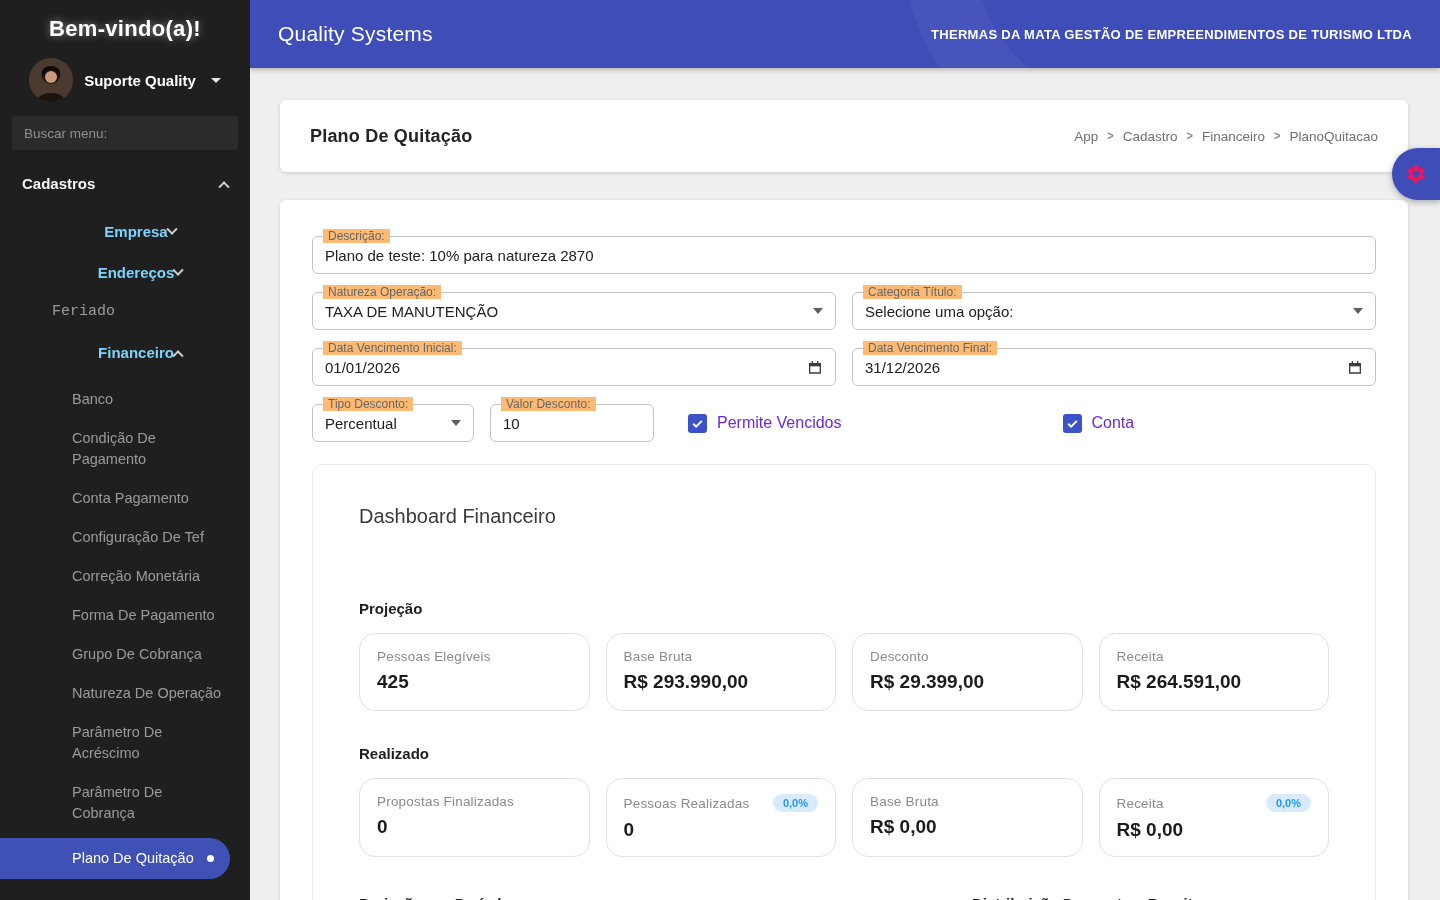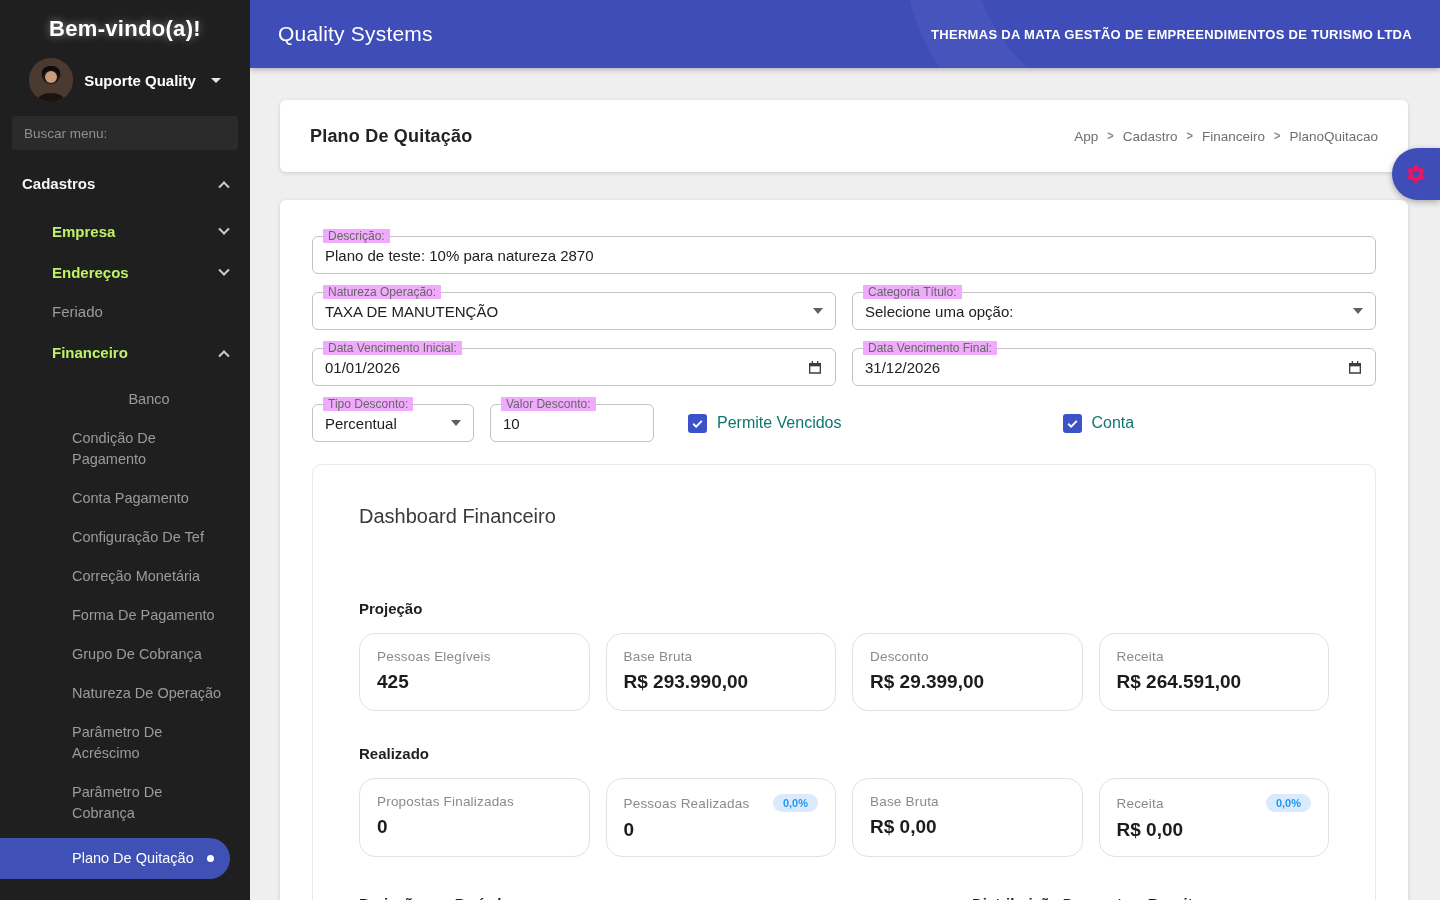--- a/index.html
+++ b/index.html
@@ -19,26 +19,26 @@
   .caret-down-w { width:0; height:0; border-left:5px solid transparent; border-right:5px solid transparent;
                   border-top:5px solid #e6e6e6; display:inline-block; margin-left:4px; }
   .sb-search { margin:12px 12px 10px; }
   .sb-search input { width:100%; height:34px; background:#2b2b2c; border:none; border-radius:3px;
                      color:#cfcfcf; font-size:13.5px; padding:0 12px; outline:none;
                      font-family:"Liberation Sans","DejaVu Sans",sans-serif; }
   .sb-search input::placeholder { color:#8f8f8f; }
   .nav { padding-top:4px; }
   .nav-item { display:flex; align-items:center; justify-content:space-between; cursor:pointer; }
   .nav-l1 { padding:11px 22px; font-size:15px; font-weight:700; color:#f5f5f5; }
-  .nav-l2 { padding:10px 22px 10px 52px; font-size:15px; font-weight:700; color:#bef264; margin-top:4px; }
+  .nav-l2 { padding:10px 22px 10px 52px; font-size:15px; font-weight:700; color:#7dd3fc; margin-top:4px;justify-content:center; }
   .nav-l2.first { margin-top:10px; }
-  .nav-leaf2 { padding:10px 22px 10px 52px; font-size:15px; color:#9b9b9b; font-weight:400; margin-top:2px; }
+  .nav-leaf2 { padding:10px 22px 10px 52px; font-size:15px; color:#9b9b9b; font-weight:400; margin-top:2px;font-family:Liberation Mono, monospace; }
   .nav-l3 { padding:8px 24px 8px 72px; font-size:14.5px; color:#9b9b9b; font-weight:400;
             line-height:21px; margin-top:2px; }
-  .nav-l3.first { margin-top:10px;justify-content:center; }
+  .nav-l3.first { margin-top:10px; }
   .nav-l3.active { background:#3f51b5; color:#fff; border-radius:0 50px 50px 0; margin-right:20px;
                    padding:10px 16px 10px 72px; display:flex; align-items:center;
                    justify-content:space-between; margin-top:6px; font-weight:500; }
   .dot { width:7px; height:7px; border-radius:50%; background:#fff; flex:0 0 7px; }
   .chev { width:8px; height:8px; border-right:2px solid #cfcfcf; border-bottom:2px solid #cfcfcf;
           display:inline-block; flex:0 0 8px; }
   .chev.up { transform:rotate(-135deg) translate(-2px,-2px); }
   .chev.down { transform:rotate(45deg) translate(-2px,-2px); }
 
   
@@ -62,37 +62,37 @@
          border-radius:26px 0 0 26px; box-shadow:0 2px 6px rgba(0,0,0,.3); display:flex;
          align-items:center; justify-content:center; cursor:pointer; z-index:9; }
   .fab svg { width:22px; height:22px; fill:#ec155f; }
 
   .form-card { margin:28px 32px 0 30px; background:#fff; border-radius:6px;
                box-shadow:0 1px 4px rgba(0,0,0,.14); padding:36px 32px 40px; }
 
   .frow { display:flex; gap:16px; margin-bottom:18px; }
   .mfield { position:relative; border:1px solid #c3c3c3; border-radius:6px; height:38px;
             display:flex; align-items:center; padding:0 12px; background:#fff; }
-  .mfield .mlabel { position:absolute; top:-8px; left:10px; background:#f0abfc; padding:0 5px;
+  .mfield .mlabel { position:absolute; top:-8px; left:10px; background:#fdba74; padding:0 5px;
                     font-size:12px; color:#666; white-space:nowrap; }
   .mvalue { font-size:15px; color:#212121; }
   .mvalue-input { border:none; outline:none; font-size:15px; color:#212121; width:100%;
                   background:transparent; font-family:"Liberation Sans","DejaVu Sans",sans-serif; }
   .grow { flex:1; }
   .sel-caret { margin-left:auto; width:0; height:0; border-left:5px solid transparent;
                border-right:5px solid transparent; border-top:6px solid #5f5f5f; }
   .cal-icon { margin-left:auto; }
   .w-tipo { width:162px; } .w-valor { width:164px; }
 
   .checkline { display:flex; align-items:center; gap:10px; cursor:pointer; margin-left:18px; }
   .checkline.second { margin-left:205px; }
   .cbox { width:19px; height:19px; border-radius:3px; background:#3b52c9; display:flex;
           align-items:center; justify-content:center; }
   .cbox svg { width:13px; height:13px; }
-  .ctext { font-size:16px; color:#0f766e; }
+  .ctext { font-size:16px; color:#6d28d9; }
 
   .dash-card { margin-top:22px; border:1px solid #e9e9e9; border-radius:10px; background:#fff;
                padding:40px 46px 60px; }
   .dash-title { font-size:20px; font-weight:400; color:#3a3a3a; margin-bottom:72px; }
   .sub-head { font-size:15px; font-weight:700; color:#1f1f1f; margin-bottom:16px; }
   .stat-grid { display:grid; grid-template-columns:repeat(4,1fr); gap:16px; }
   .stat { border:1px solid #e2e2e2; border-radius:16px; padding:15px 17px; background:#fff; min-height:78px; }
   .stat-top { display:flex; align-items:center; justify-content:space-between; }
   .stat-label { font-size:13.5px; color:#8a8a8a; letter-spacing:.2px; }
   .stat-value { font-size:19px; font-weight:700; color:#1c1c1c; margin-top:7px; }

